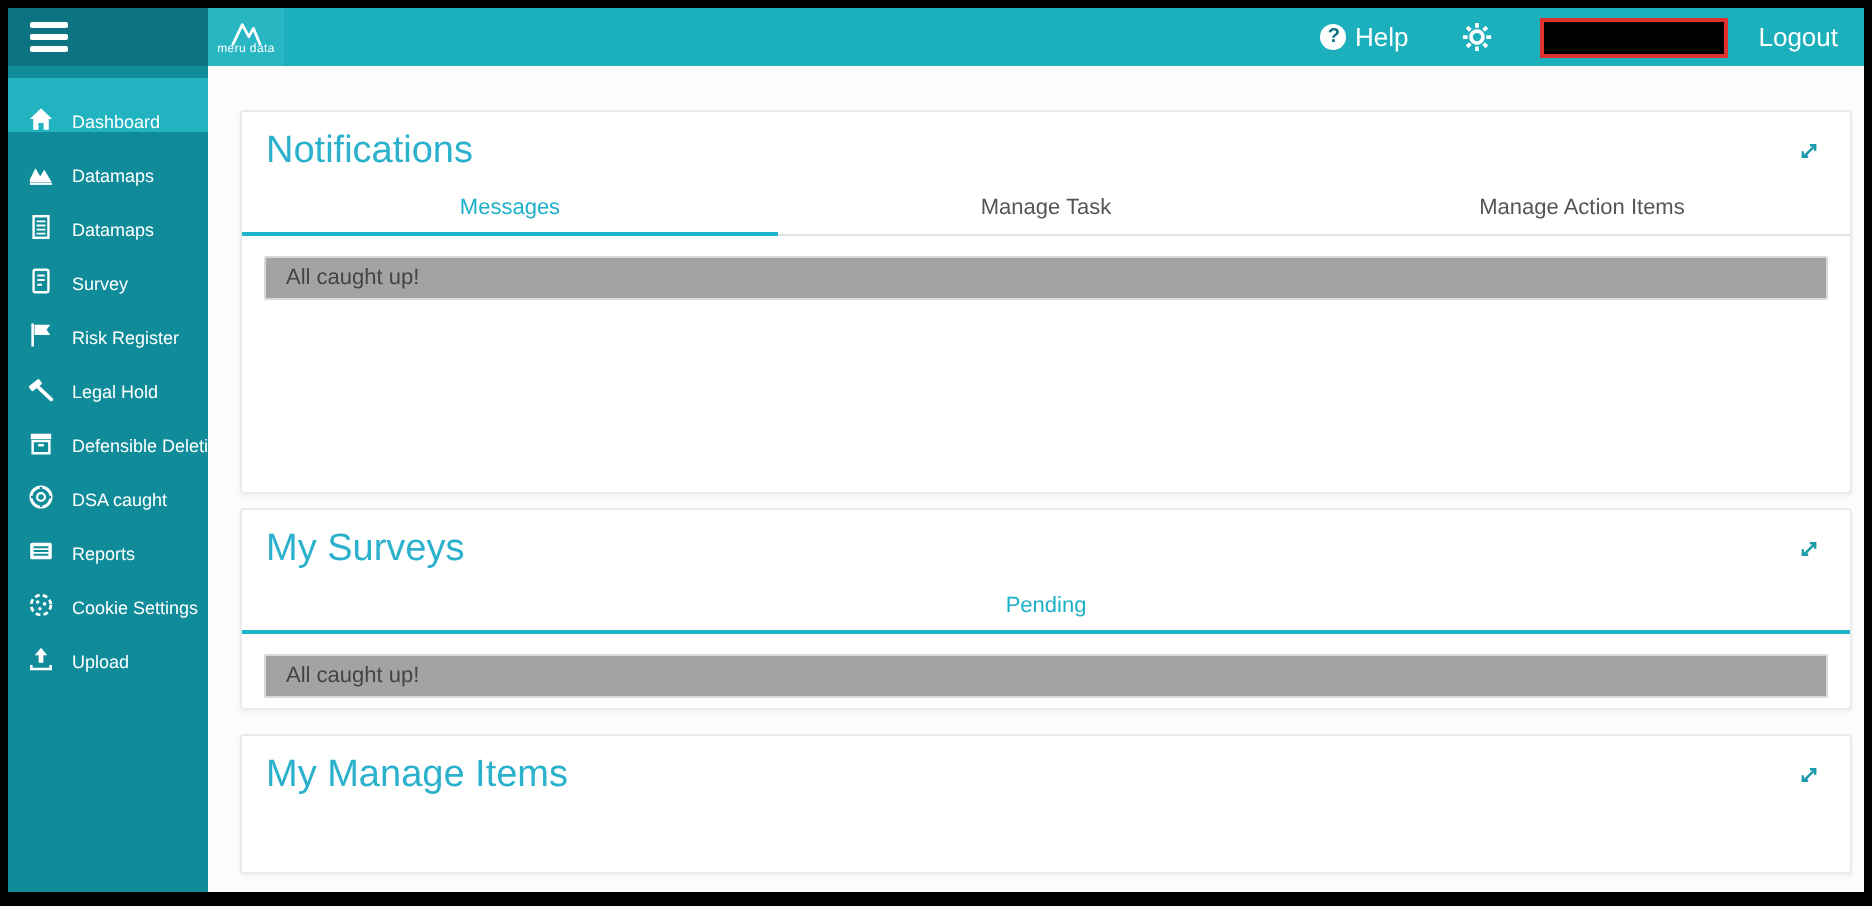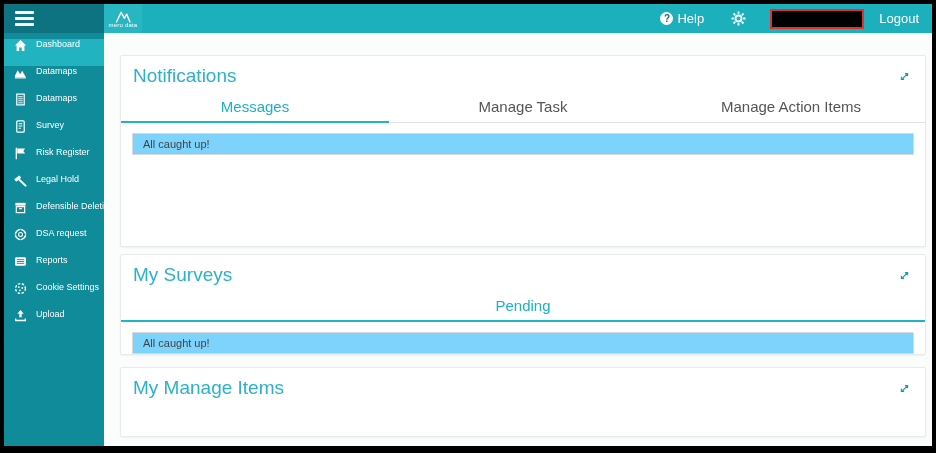--- a/index.html
+++ b/index.html
@@ -48,21 +48,21 @@
   .logout { margin-left: 15px; cursor: pointer; }
 
   
   .body { flex: 1; display: flex; overflow: hidden; }
 
   .sidebar {
     width: 100px; flex: 0 0 100px; background: #0f8b99;
     padding-top: 6px; overflow: hidden;
   }
   .side-item {
-    height: 27px; display: flex; align-items: flex-start;
+    height: 27px; display: flex; align-items: flex-end;
     padding-left: 10px; gap: 9px; cursor: pointer;
   }
   .side-item.active { background: #22b3c1; }
   .side-item .label { color: #fff; font-size: 9px; white-space: nowrap; }
   .side-item svg { flex: 0 0 13px; }
 
   .content {
     flex: 1; background: #fbfcfc; overflow: hidden;
     padding: 0 6px 0 16px;
   }
@@ -74,33 +74,33 @@
   }
   .card-header {
     display: flex; justify-content: space-between; align-items: flex-start;
     padding: 9px 12px 2px 12px;
   }
   .card-title { color: #2cb1cd; font-size: 19px; font-weight: 400; }
   .expand-btn { cursor: pointer; padding: 2px; margin-top: 2px; }
 
   .tabs { display: flex; border-bottom: 1px solid #e2e3e3; margin-top: 2px; }
   .tab {
-    flex: 1; text-align: center; font-size: 15px; color: #555;
+    flex: 1; text-align: center; font-size: 11px; color: #555;
     padding: 5px 0 7px 0; cursor: pointer; position: relative;
   }
   .tab.active { color: #1cb0c9; }
   .tab.active::after {
     content: ""; position: absolute; left: 0; right: 0; bottom: -1px;
     height: 2px; background: #1cb5c9;
   }
   .tab.shaded { background: #f5f7f7; }
 
   .empty-box {
     margin: 10px 11px; border: 1px solid #d9d9d9; border-radius: 1px;
-    padding: 4px 10px; font-size: 11px; color: #444; background: #7dd3fc;
+    padding: 4px 10px; font-size: 11px; color: #444; background: #a3a3a3;
   }
 
   .card-notifications { margin-top: 22px; height: 192px; }
   .card-surveys { margin-top: 7px; height: 101px; }
   .card-actions { margin-top: 12px; height: 70px; }
 </style>
 </head>
 <body>
 
 <div class="frame">
@@ -199,21 +199,21 @@
         </svg>
         <span class="label">Defensible Deletion</span>
       </div>
 
       <div class="side-item">
         <svg width="13" height="13" viewBox="0 0 14 14">
           <circle cx="7" cy="7" r="5.4" fill="none" stroke="#fff" stroke-width="1.6"></circle>
           <circle cx="7" cy="7" r="2.1" fill="none" stroke="#fff" stroke-width="1.2"></circle>
           <path d="M7 1.6 V4 M7 10 V12.4 M1.6 7 H4 M10 7 H12.4" stroke="#0f8b99" stroke-width="1.4"></path>
         </svg>
-        <span class="label">DSA request</span>
+        <span class="label">DSA caught</span>
       </div>
 
       <div class="side-item">
         <svg width="13" height="13" viewBox="0 0 14 14">
           <rect x="1.2" y="2.5" width="11.6" height="9" rx="1" fill="#fff"></rect>
           <path d="M3 5 H11 M3 7 H11 M3 9 H11" stroke="#0f8b99" stroke-width="1"></path>
         </svg>
         <span class="label">Reports</span>
       </div>
 

